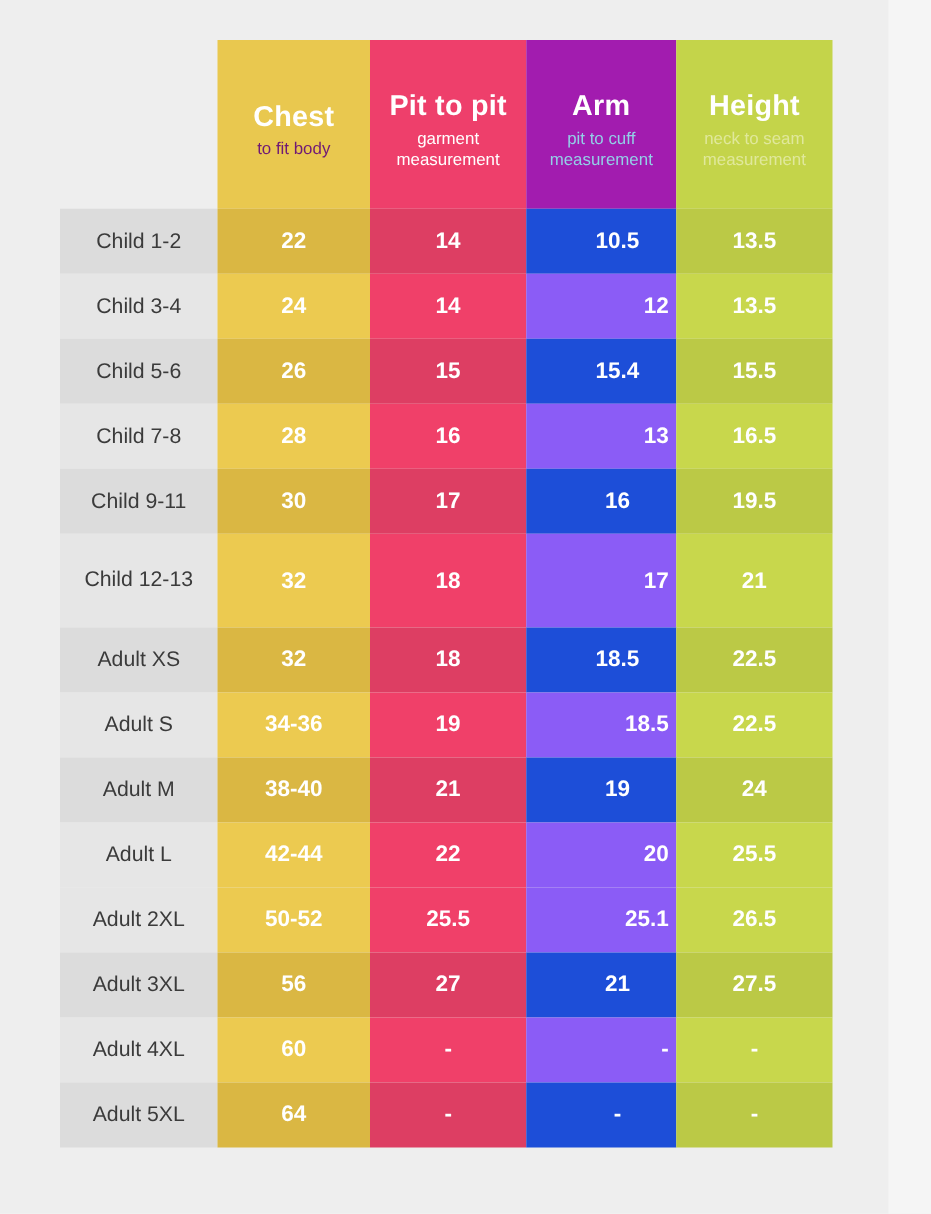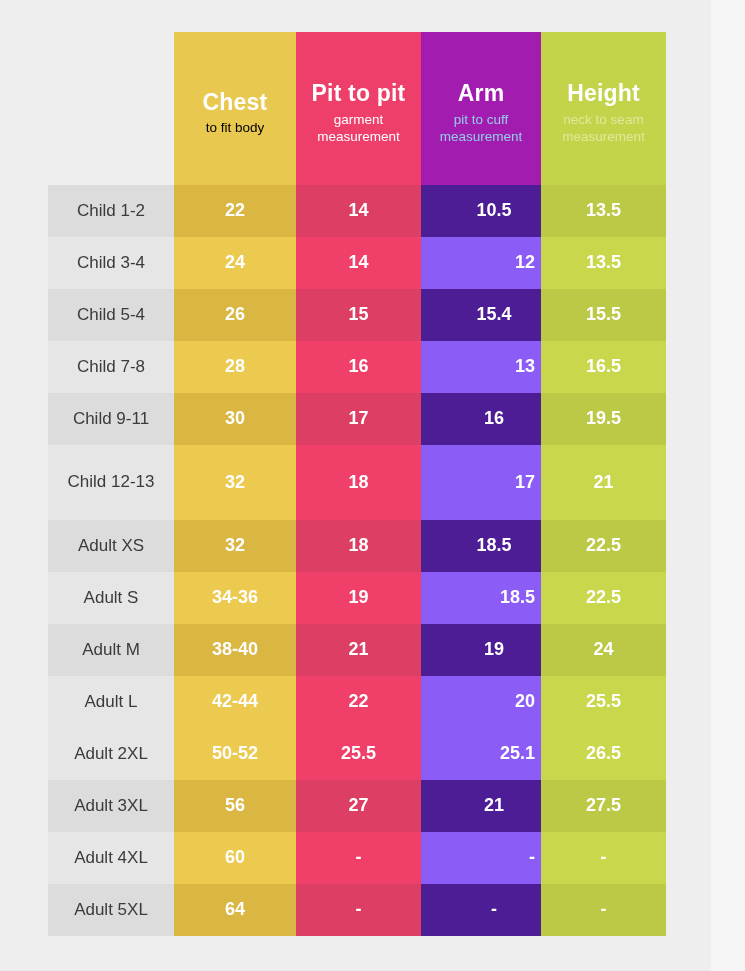--- a/index.html
+++ b/index.html
@@ -40,40 +40,40 @@
   #size-chart col.c-chest  { width:122px; }
   #size-chart col.c-pit    { width:125px; }
   #size-chart col.c-arm    { width:120px; }
   #size-chart col.c-height { width:125px; }
 
   
   thead th {
     vertical-align:middle;
     text-align:center;
     padding:24px 8px 14px;
-    height:153px;
+    height:135px;
     line-height:1.12;
   }
   th.h-empty { background:transparent; }
   th .h-title {
     display:block;
     font-size:23px;
     font-weight:bold;
     color:#ffffff;
     letter-spacing:.2px;
   }
   th .h-sub {
     display:block;
     margin-top:5px;
     font-size:13.5px;
     font-weight:normal;
     line-height:1.25;
   }
   th.h-chest  { background:#e9c84f; }
-  th.h-chest  .h-sub { color:#000000; }
+  th.h-chest  .h-sub { color:#701a75; }
   th.h-pit    { background:#ee3f6b; }
   th.h-pit    .h-sub { color:#ffffff; }
   th.h-arm    { background:#a21caf; }
   th.h-arm    .h-sub { color:#93cfe7; }
   th.h-height { background:#c4d44a; }
   th.h-height .h-sub { color:#e0e89b; }
 
   
   tbody td {
     height:52px;
@@ -94,21 +94,21 @@
   
   tbody tr.odd  td.label  { background:#dcdcdc;text-align:center; }
   tbody tr.even td.label  { background:#e6e6e6; }
 
   tbody tr.odd  td.chest  { background:#dab743; }
   tbody tr.even td.chest  { background:#ecca50; }
 
   tbody tr.odd  td.pit    { background:#dd3e63; }
   tbody tr.even td.pit    { background:#f04069; }
 
-  tbody tr.odd  td.arm    { background:#4c1d95;padding-left:32px; }
+  tbody tr.odd  td.arm    { background:#1d4ed8;padding-left:32px; }
   tbody tr.even td.arm    { background:#8b5cf6;text-align:right; }
 
   tbody tr.odd  td.height { background:#bbc946; }
   tbody tr.even td.height { background:#c8d74c; }
 
   tbody tr.tall td { height:75px; }
 </style>
 </head>
 <body>
 
@@ -159,21 +159,21 @@
             <td class="height">13.5</td>
           </tr>
           <tr class="even">
             <td class="label">Child 3-4</td>
             <td class="chest">24</td>
             <td class="pit">14</td>
             <td class="arm">12</td>
             <td class="height">13.5</td>
           </tr>
           <tr class="odd">
-            <td class="label">Child 5-4</td>
+            <td class="label">Child 5-6</td>
             <td class="chest">26</td>
             <td class="pit">15</td>
             <td class="arm">15.4</td>
             <td class="height">15.5</td>
           </tr>
           <tr class="even">
             <td class="label">Child 7-8</td>
             <td class="chest">28</td>
             <td class="pit">16</td>
             <td class="arm">13</td>

